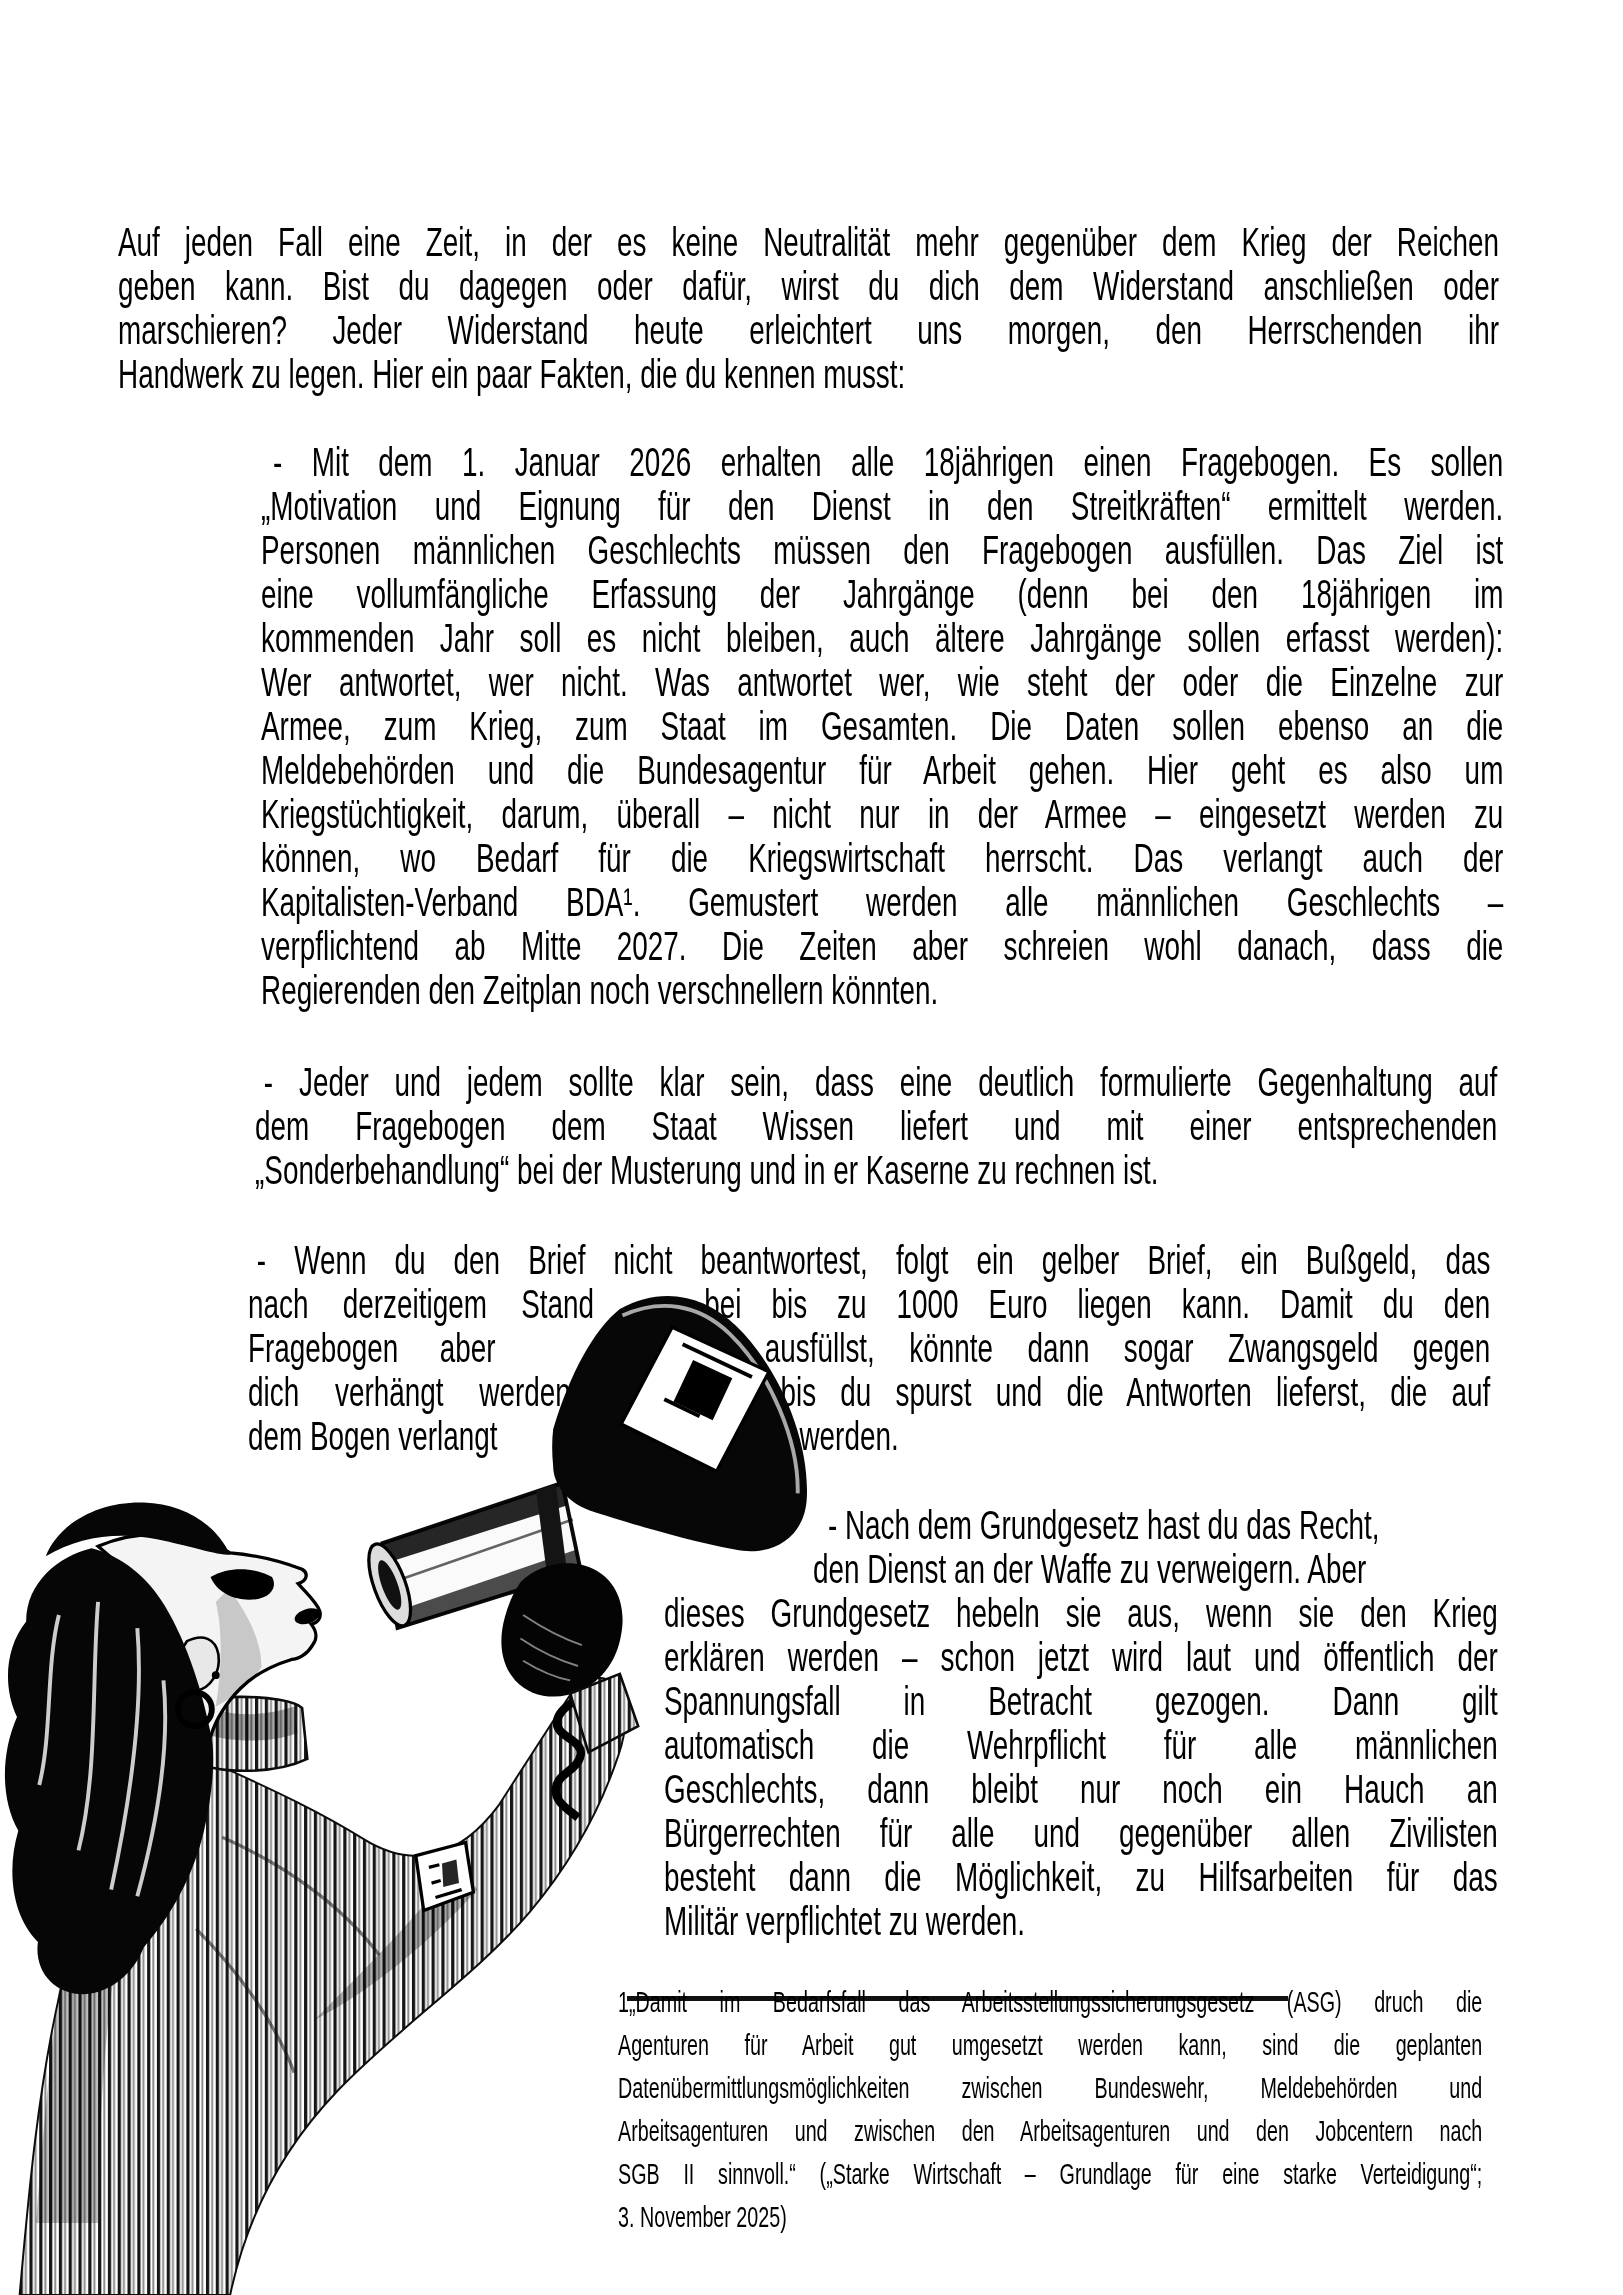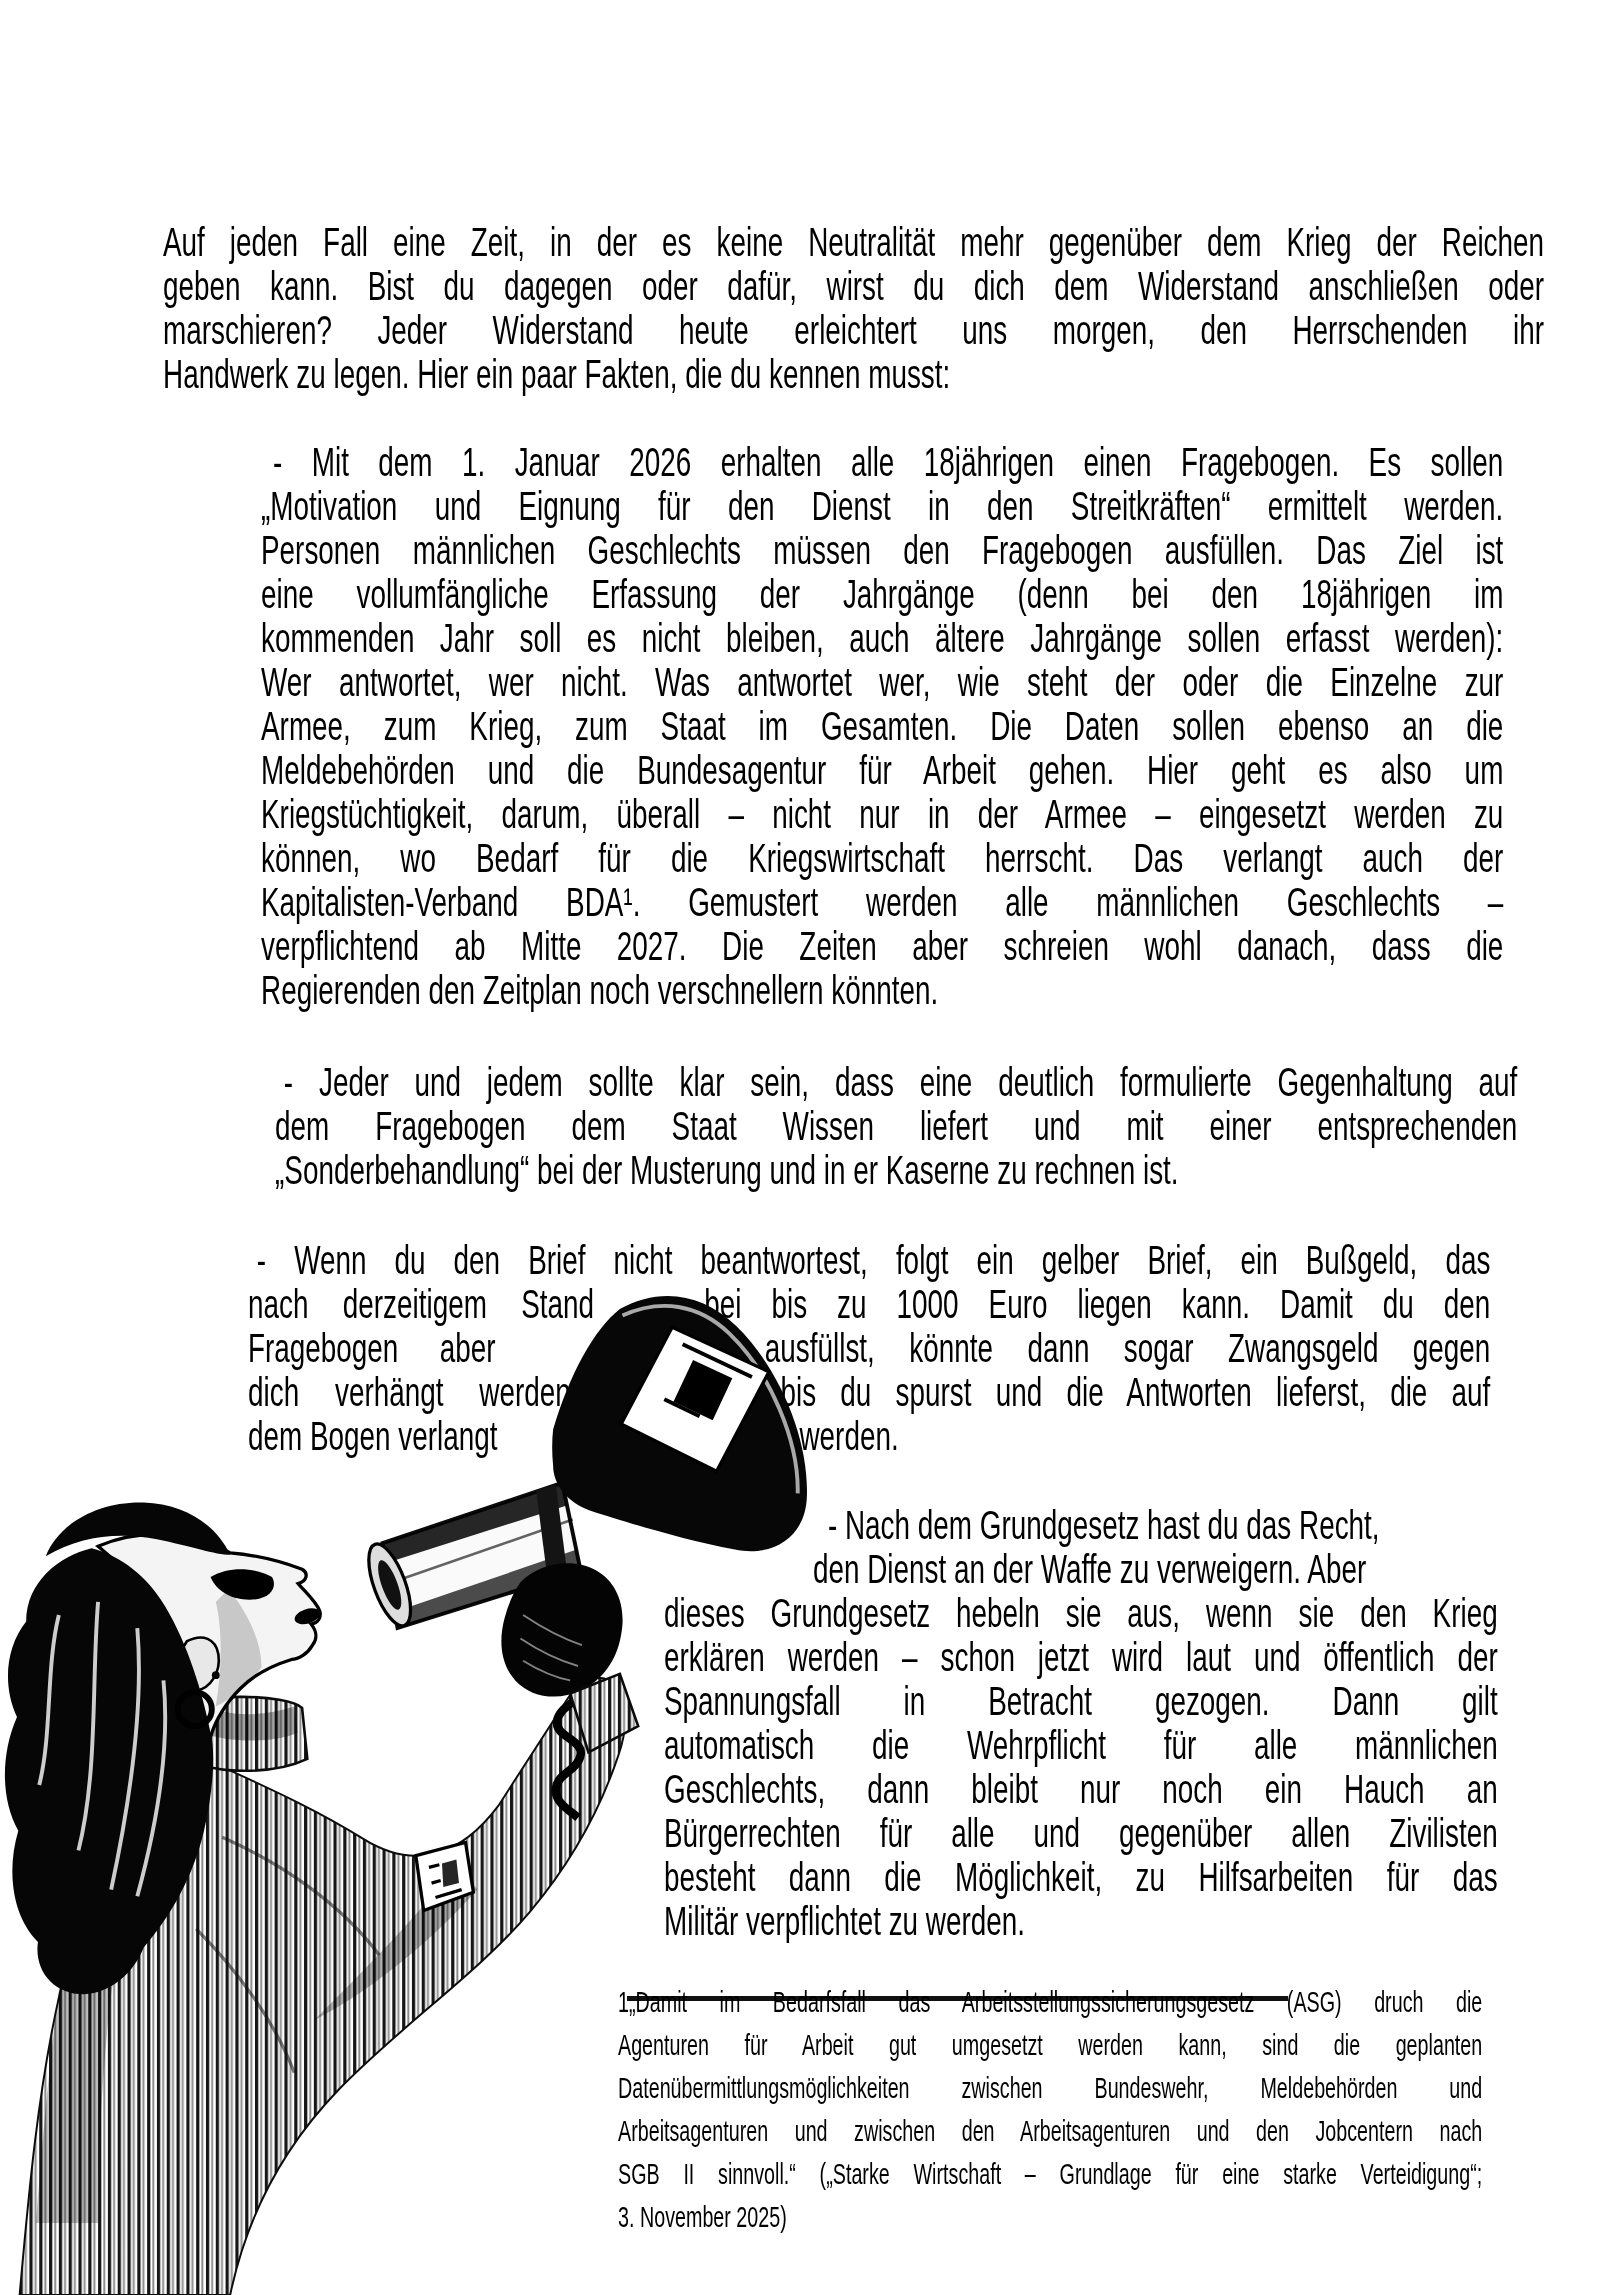--- a/index.html
+++ b/index.html
@@ -13,23 +13,23 @@
 
   
   .block{position:absolute;}
   .squeeze{transform:scaleX(0.68);transform-origin:0 0;}
   .w-intro{width:2031px;} .w-wide{width:1827px;} .w-col{width:1226px;} .w-fn{width:1271px;}
   .line{height:44px;font-size:41px;line-height:42px;overflow:visible;}
   .fline{height:43px;font-size:29px;line-height:39px;overflow:visible;}
   .just{text-align:justify;text-align-last:justify;}
   .left{text-align:left;text-align-last:auto;}
 
-  #intro{left:118px;top:221px;width:1381px;margin-left:45px;}
+  #intro{left:118px;top:221px;width:1381px;}
   #b1{left:255px;top:441px;width:1243px;margin-left:6px;}
-  #b2{left:255px;top:1061px;width:1243px;margin-left:20px;}
+  #b2{left:255px;top:1061px;width:1243px;}
   #b3{left:248px;top:1239px;width:1243px;}
   #b4{left:664px;top:1504px;width:833px;}
   #footnote{left:618px;top:1983px;width:865px;}
 
   #b1-lines .line:nth-child(1){text-indent:17.7px;}
   #b2-lines .line:nth-child(1){text-indent:13px;}
   .first-ind{text-indent:13px;}
 
   
   .b3row{display:flex;}

